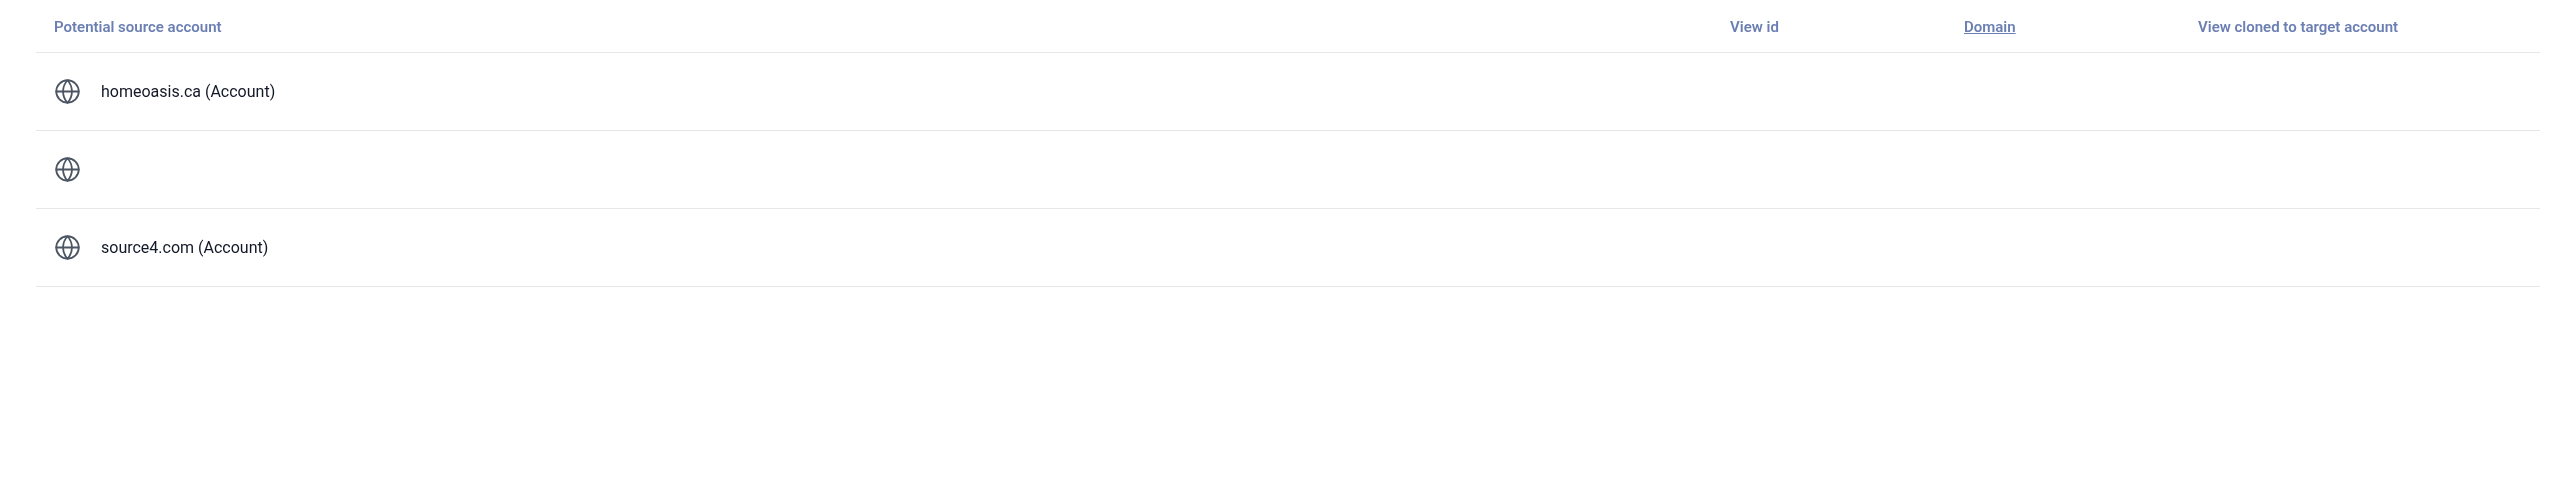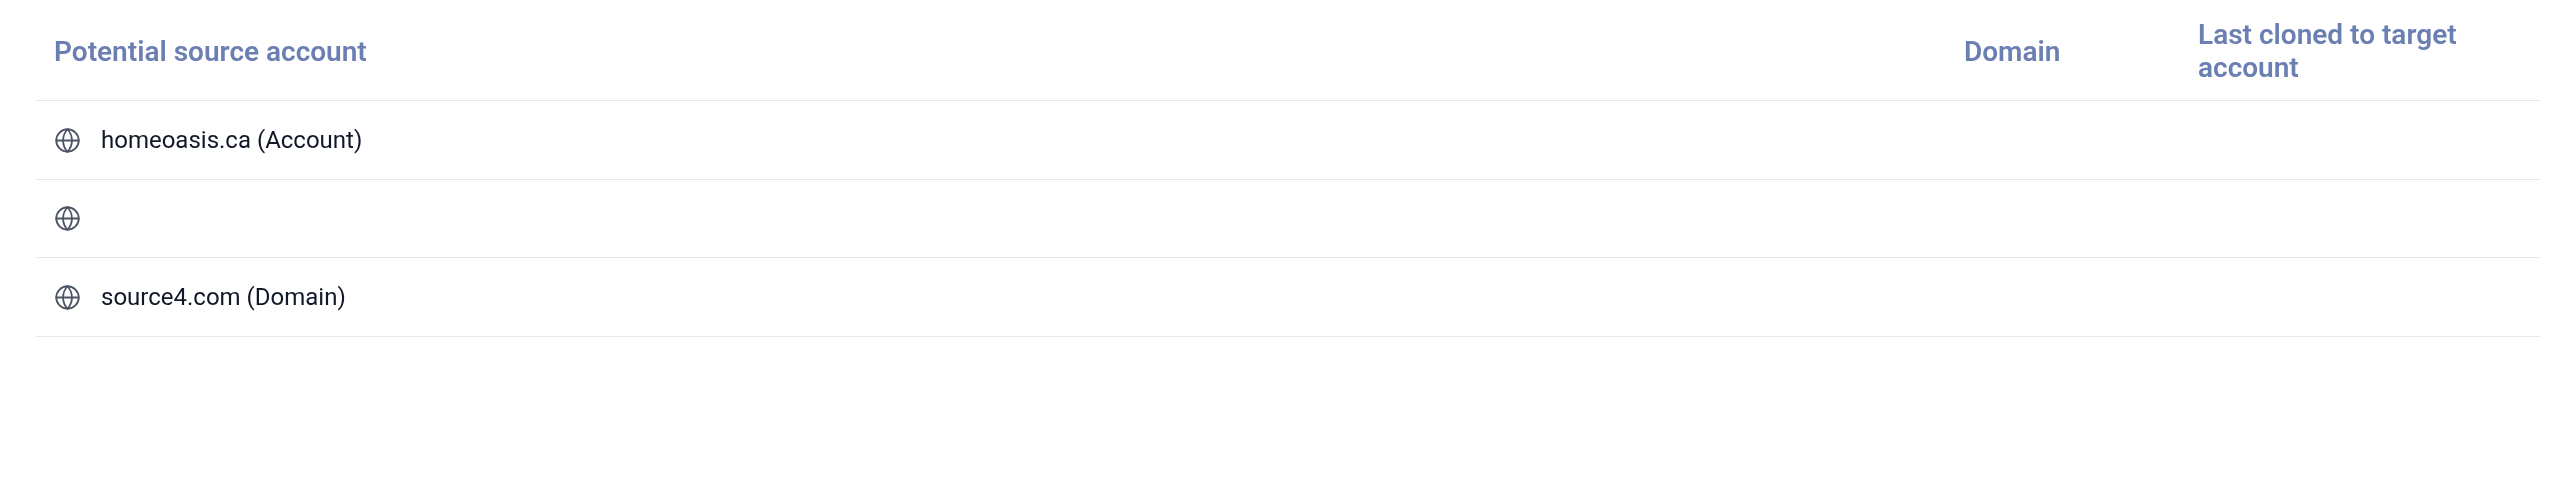--- a/index.html
+++ b/index.html
@@ -16,25 +16,25 @@
   }
   .thead {
     display: flex;
     align-items: center;
     padding: 18px 18px 16px 18px;
     border-bottom: 0.9px solid #e5e7eb;
   }
   .th {
     color: #6b7fb3;
     font-weight: 600;
-    font-size: 28px;
+    font-size: 15px;
   }
   .col-source { flex: 1 1 auto; }
   .col-view   { width: 234px; }
-  .col-domain { width: 234px; }
+  .col-domain { width: 234px; text-decoration: underline; }
   .col-last   { width: 324px; text-align: left; }
   .row {
     display: flex;
     align-items: center;
     padding: 25px 18px;
     border-bottom: 0.9px solid #e5e7eb;
   }
   .cell-source {
     flex: 1 1 auto;
     display: flex;
@@ -44,34 +44,35 @@
   .cell-view   { width: 234px; }
   .cell-domain { width: 234px; }
   .cell-last   { width: 324px; }
   .globe {
     width: 27px;
     height: 27px;
     flex: 0 0 auto;
   }
   .globe svg { display:block; }
   .account-label {
-    font-size: 24px;
+    font-size: 16px;
     color: #111827;
     font-weight: 400;
   }
 </style>
 </head>
 <body>
 
 <div class="table">
 
   <div class="thead">
     <div class="th col-source">Potential source account</div>
+    <div class="th col-view">View id</div>
     <div class="th col-domain">Domain</div>
-    <div class="th col-last">Last cloned to target account</div>
+    <div class="th col-last">View cloned to target account</div>
   </div>
 
   <div class="row">
     <div class="cell-source">
       <span class="globe">
         <svg viewBox="0 0 24 24" width="27" height="27" fill="none" stroke="#4b5563" stroke-width="1.6" stroke-linecap="round" stroke-linejoin="round">
           <circle cx="12" cy="12" r="10"></circle>
           <line x1="2" y1="12" x2="22" y2="12"></line>
           <path d="M12 2a15.3 15.3 0 0 1 4 10 15.3 15.3 0 0 1-4 10 15.3 15.3 0 0 1-4-10 15.3 15.3 0 0 1 4-10z"></path>
         </svg>
@@ -101,21 +102,21 @@
 
   <div class="row">
     <div class="cell-source">
       <span class="globe">
         <svg viewBox="0 0 24 24" width="27" height="27" fill="none" stroke="#4b5563" stroke-width="1.6" stroke-linecap="round" stroke-linejoin="round">
           <circle cx="12" cy="12" r="10"></circle>
           <line x1="2" y1="12" x2="22" y2="12"></line>
           <path d="M12 2a15.3 15.3 0 0 1 4 10 15.3 15.3 0 0 1-4 10 15.3 15.3 0 0 1-4-10 15.3 15.3 0 0 1 4-10z"></path>
         </svg>
       </span>
-      <span class="account-label">source4.com (Domain)</span>
+      <span class="account-label">source4.com (Account)</span>
     </div>
     <div class="cell-view"></div>
     <div class="cell-domain"></div>
     <div class="cell-last"></div>
   </div>
 
 </div>
 
 
 </body></html>

